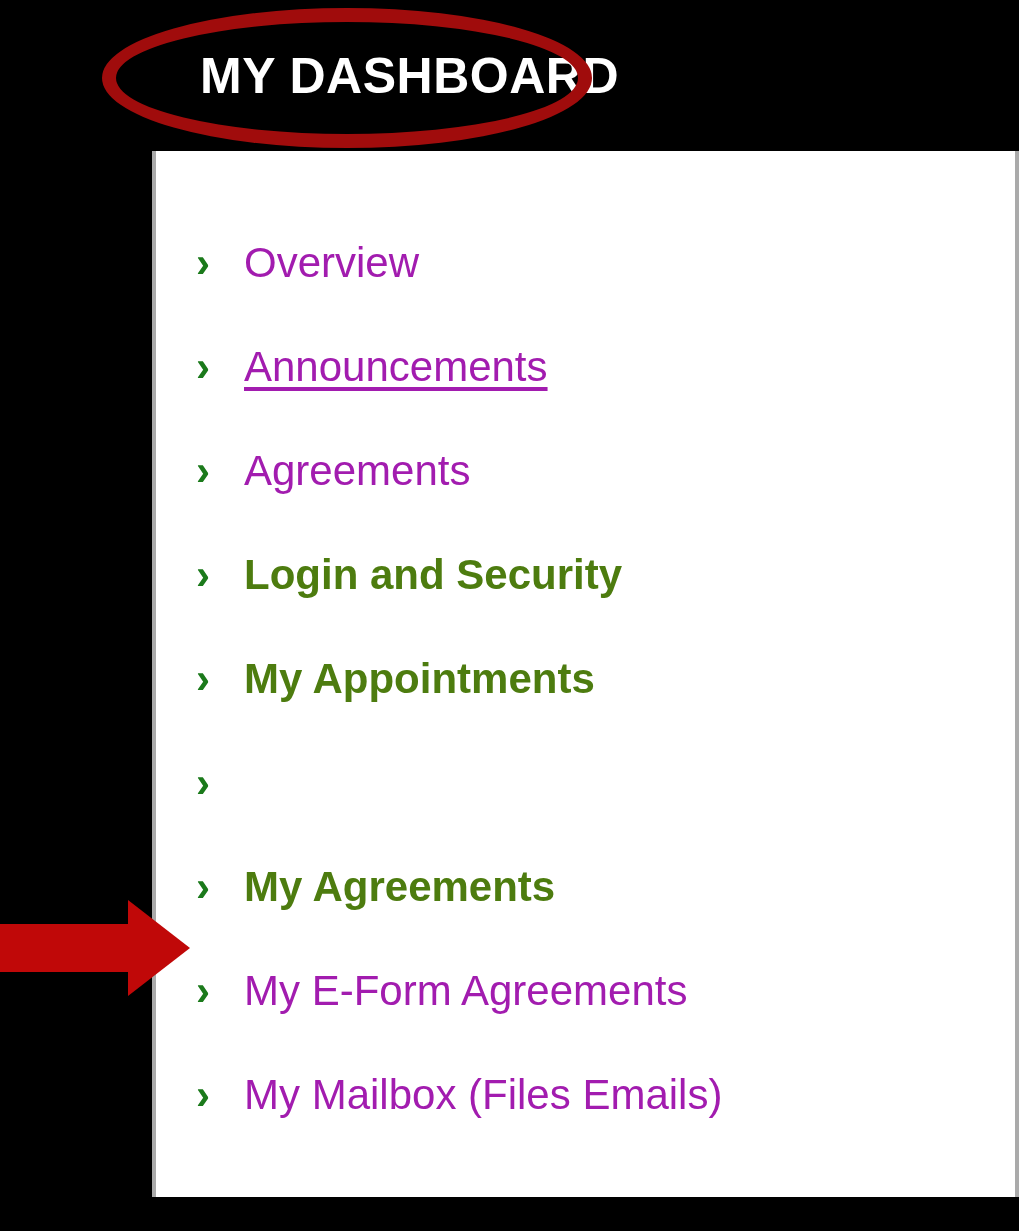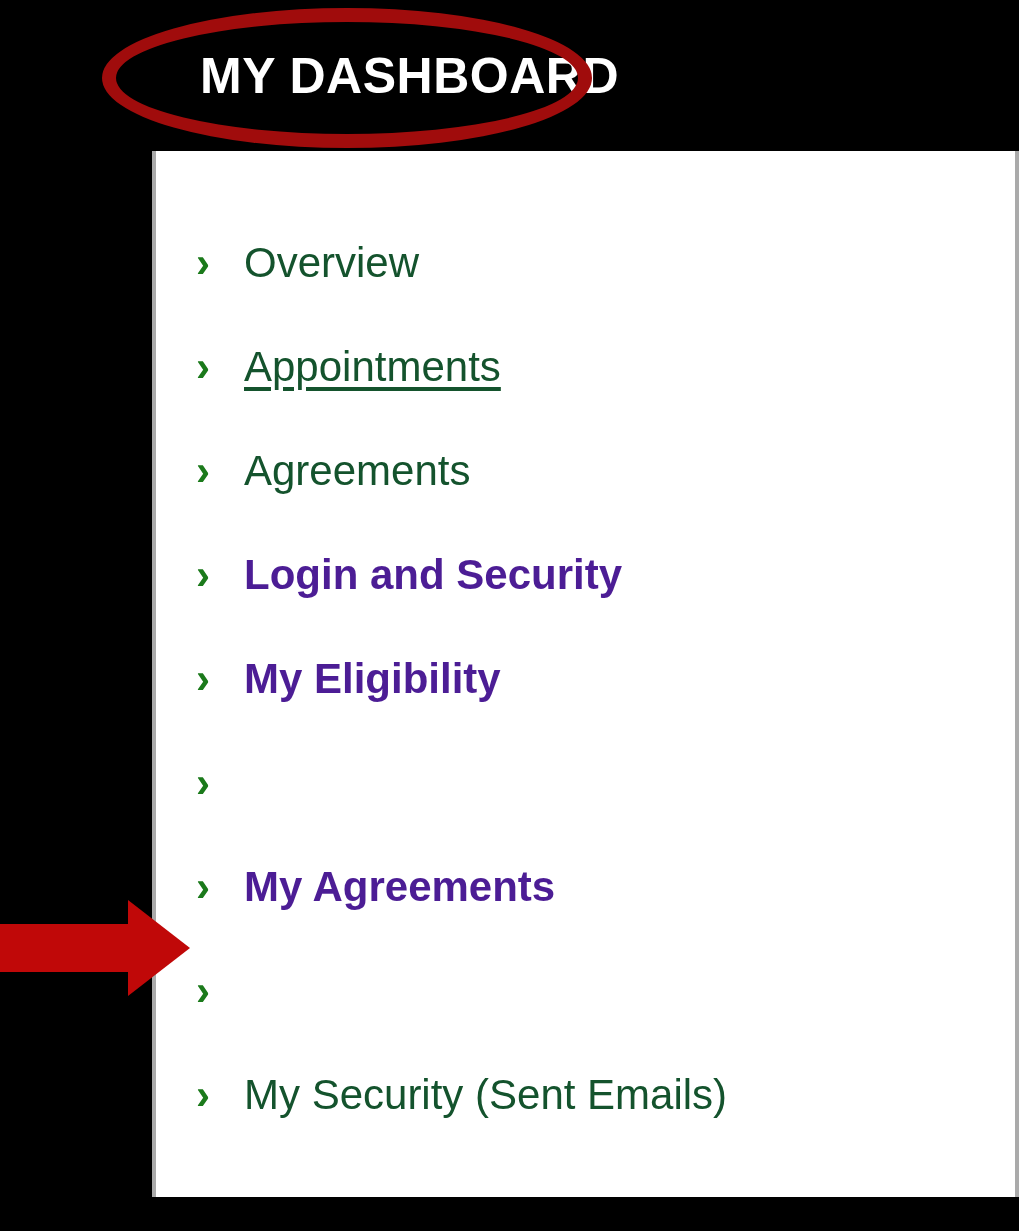--- a/index.html
+++ b/index.html
@@ -47,24 +47,24 @@
     color: #1b7a1b;
     font-size: 42px;
     font-weight: 900;
     width: 48px;
     display: inline-block;
     font-family: Arial, sans-serif;
   }
   .nav-label {
     font-size: 42px;
     font-weight: 500;
-    color: #14532d;
+    color: #a21caf;
   }
   .nav-label.maroon {
-    color: #4c1d95;
+    color: #4d7c0f;
     font-weight: 700;
   }
   .nav-label.underline {
     text-decoration: underline;
     text-underline-offset: 6px;
   }
   .bottom-strip {
     width: 100%;
     height: 36px;
     background: #000;
@@ -112,54 +112,55 @@
 
   <div class="content">
 
     <div class="nav-item">
       <span class="chevron">›</span>
       <span class="nav-label">Overview</span>
     </div>
 
     <div class="nav-item">
       <span class="chevron">›</span>
-      <span class="nav-label underline">Appointments</span>
+      <span class="nav-label underline">Announcements</span>
     </div>
 
     <div class="nav-item">
       <span class="chevron">›</span>
       <span class="nav-label">Agreements</span>
     </div>
 
     <div class="nav-item">
       <span class="chevron">›</span>
       <span class="nav-label maroon">Login and Security</span>
     </div>
 
     <div class="nav-item">
       <span class="chevron">›</span>
-      <span class="nav-label maroon">My Eligibility</span>
+      <span class="nav-label maroon">My Appointments</span>
     </div>
 
     <div class="nav-item">
       <span class="chevron">›</span>
     </div>
 
     <div class="nav-item">
       <span class="chevron">›</span>
       <span class="nav-label maroon">My Agreements</span>
     </div>
 
     <div class="nav-item">
       <span class="chevron">›</span>
+      <span class="nav-label">My E-Form Agreements</span>
     </div>
 
     <div class="nav-item">
       <span class="chevron">›</span>
-      <span class="nav-label">My Security (Sent Emails)</span>
+      <span class="nav-label">My Mailbox (Files Emails)</span>
     </div>
 
   </div>
 
   <div class="bottom-strip"></div>
 </div>
 
 <div class="ellipse"></div>
 <div class="arrow">
   <div class="arrow-stem"></div>

